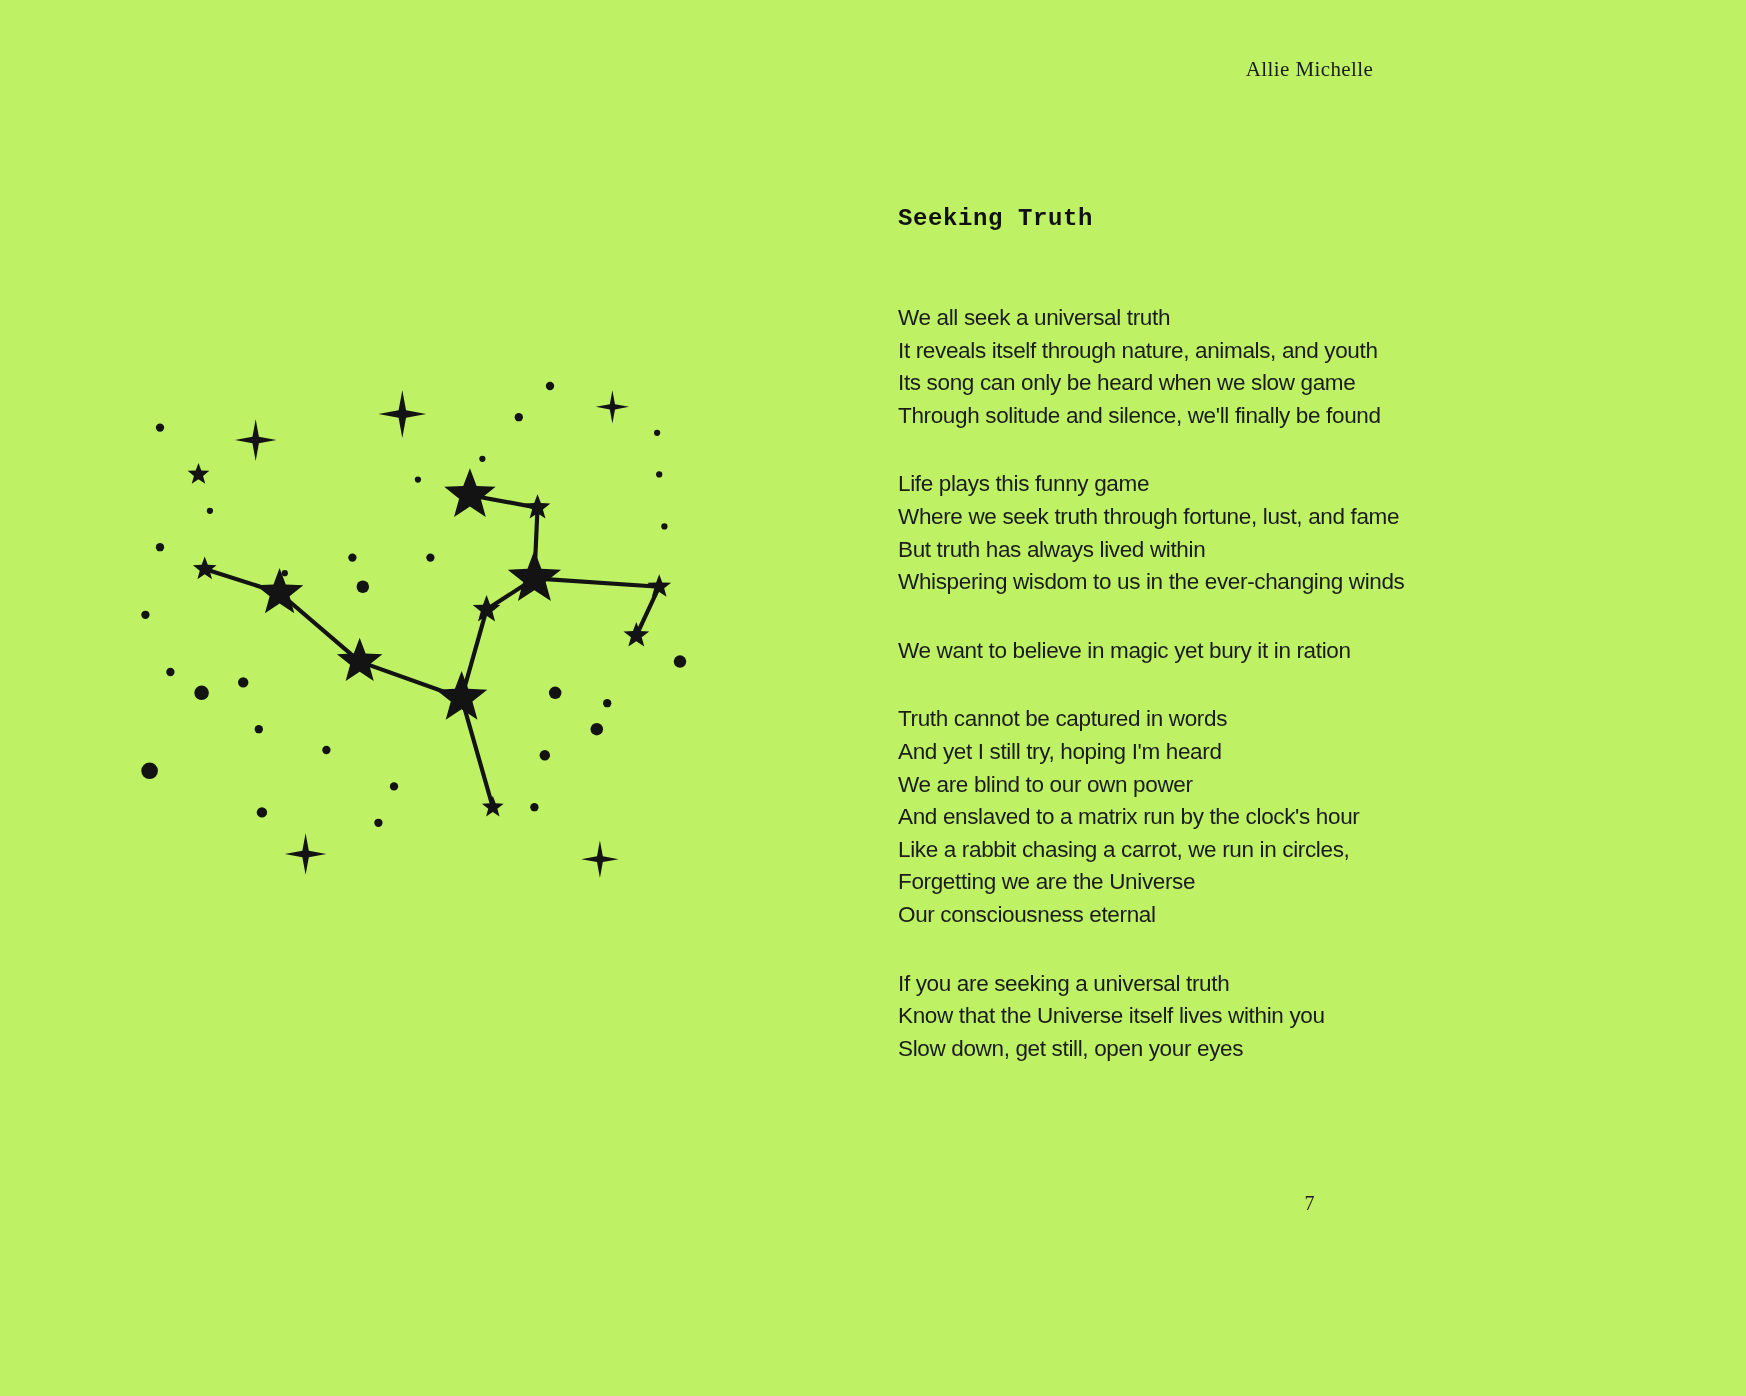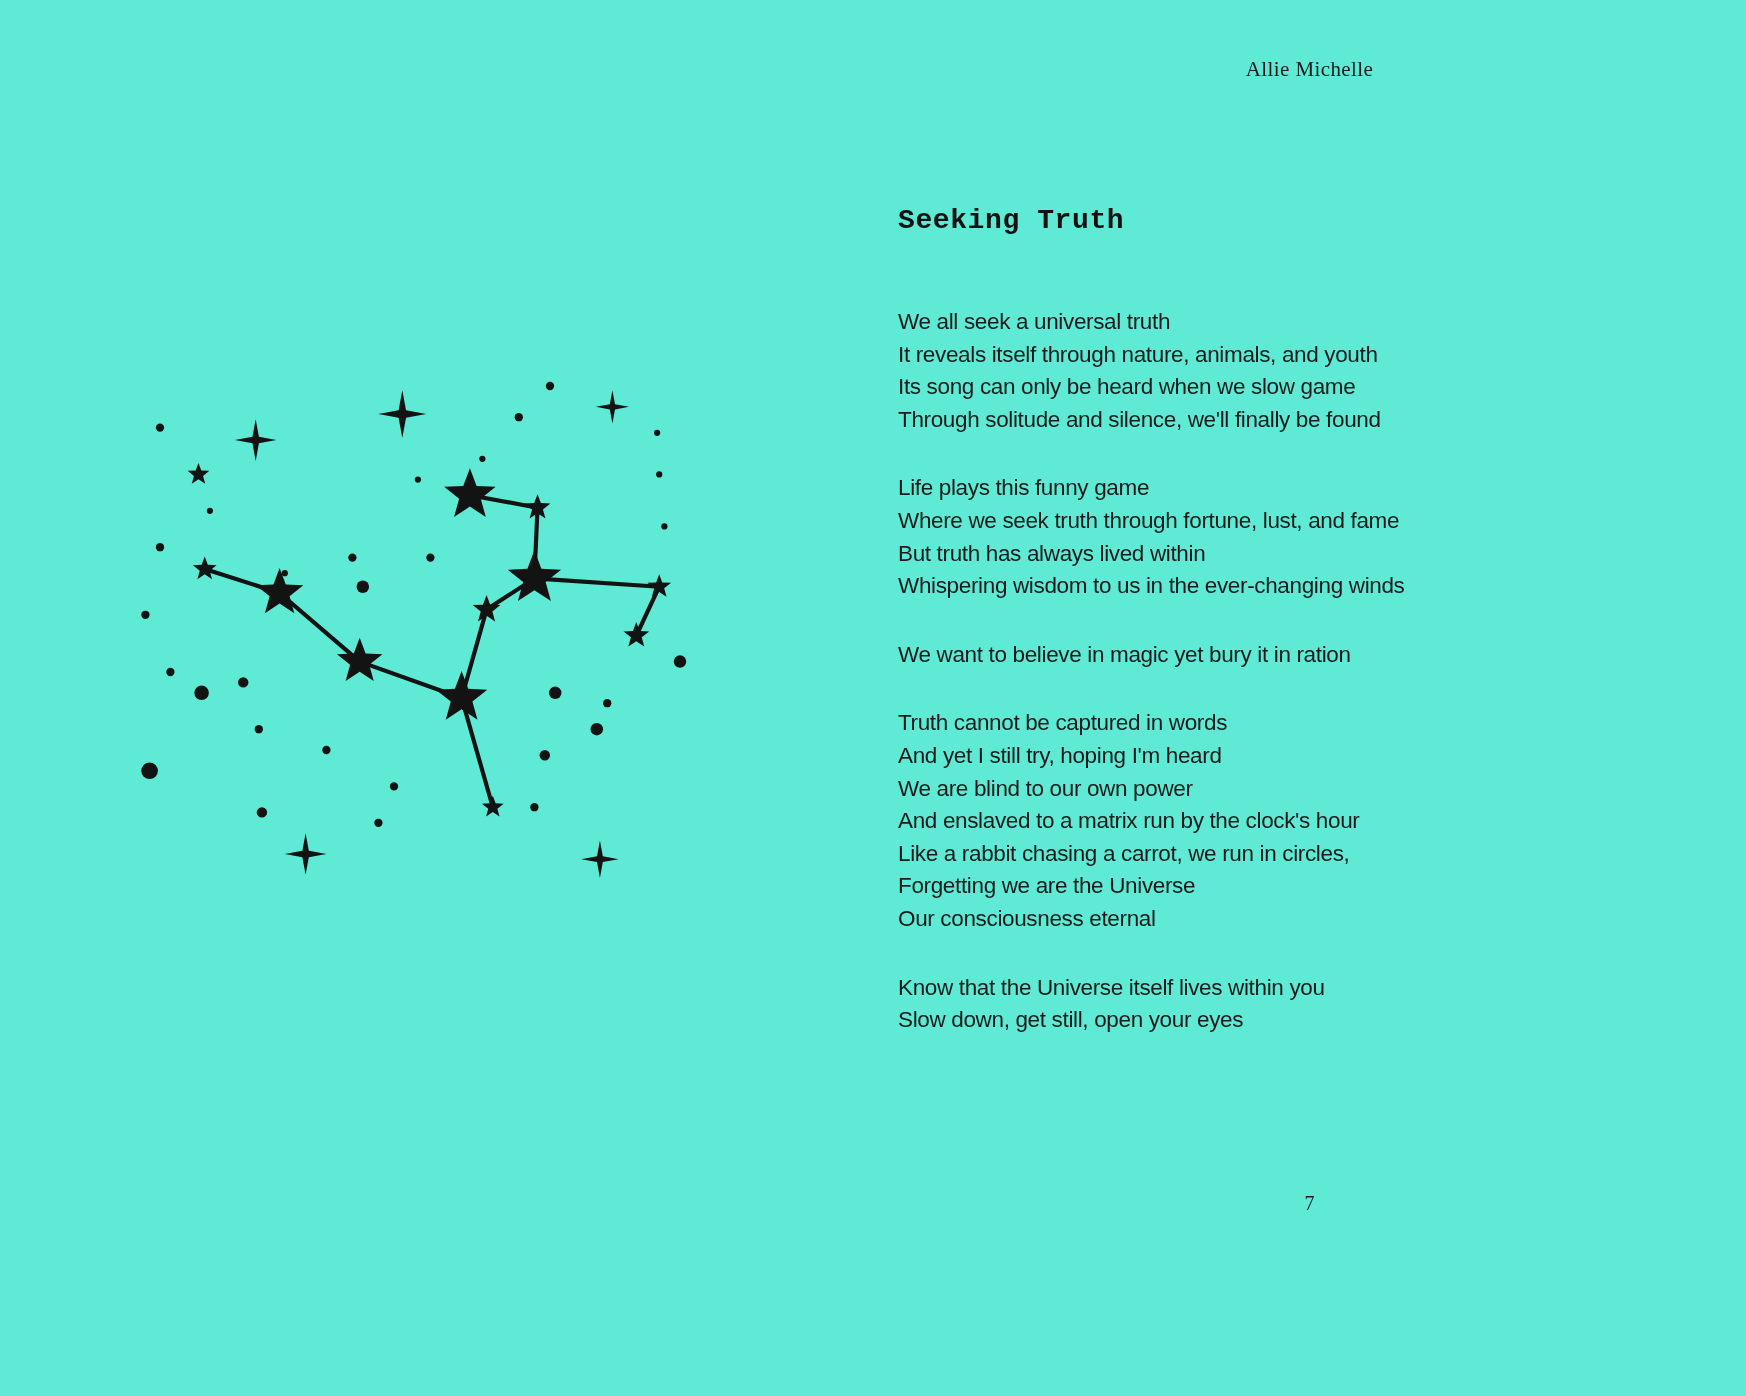--- a/index.html
+++ b/index.html
@@ -12,21 +12,21 @@
     height: 1396px;
     position: relative;
     overflow: hidden;
     font-family: "Liberation Mono", "DejaVu Sans Mono", monospace;
     color: #1a1a1a;
   }
 
   .page-spread {
     position: absolute;
     inset: 0;
-    background: #5eead4;
+    background: #bef264;
   }
 
   
   .left-page {
     position: absolute;
     left: 0;
     top: 0;
     width: 873px;
     height: 1396px;
   }
@@ -68,21 +68,21 @@
 
   .poem-block {
     position: absolute;
     left: 25px;
     top: 205px;
     width: 820px;
   }
 
   .poem-title {
     font-family: "Liberation Mono", "DejaVu Sans Mono", monospace;
-    font-size: 28px;
+    font-size: 24px;
     letter-spacing: 0.6px;
     color: #111111;
     margin: 0 0 70px 0;
     white-space: nowrap;
   }
 
   .stanza {
     margin: 0 0 36px 0;
   }
   .stanza:last-child {
@@ -209,20 +209,21 @@
           <div class="stanza">
             <div class="poem-line">Truth cannot be captured in words</div>
             <div class="poem-line">And yet I still try, hoping I'm heard</div>
             <div class="poem-line">We are blind to our own power</div>
             <div class="poem-line">And enslaved to a matrix run by the clock's hour</div>
             <div class="poem-line">Like a rabbit chasing a carrot, we run in circles,</div>
             <div class="poem-line">Forgetting we are the Universe</div>
             <div class="poem-line">Our consciousness eternal</div>
           </div>
           <div class="stanza">
+            <div class="poem-line">If you are seeking a universal truth</div>
             <div class="poem-line">Know that the Universe itself lives within you</div>
             <div class="poem-line">Slow down, get still, open your eyes</div>
           </div>
         </div>
     </div>
 
     <div class="folio">7</div>
   </div>
 
 </div>

